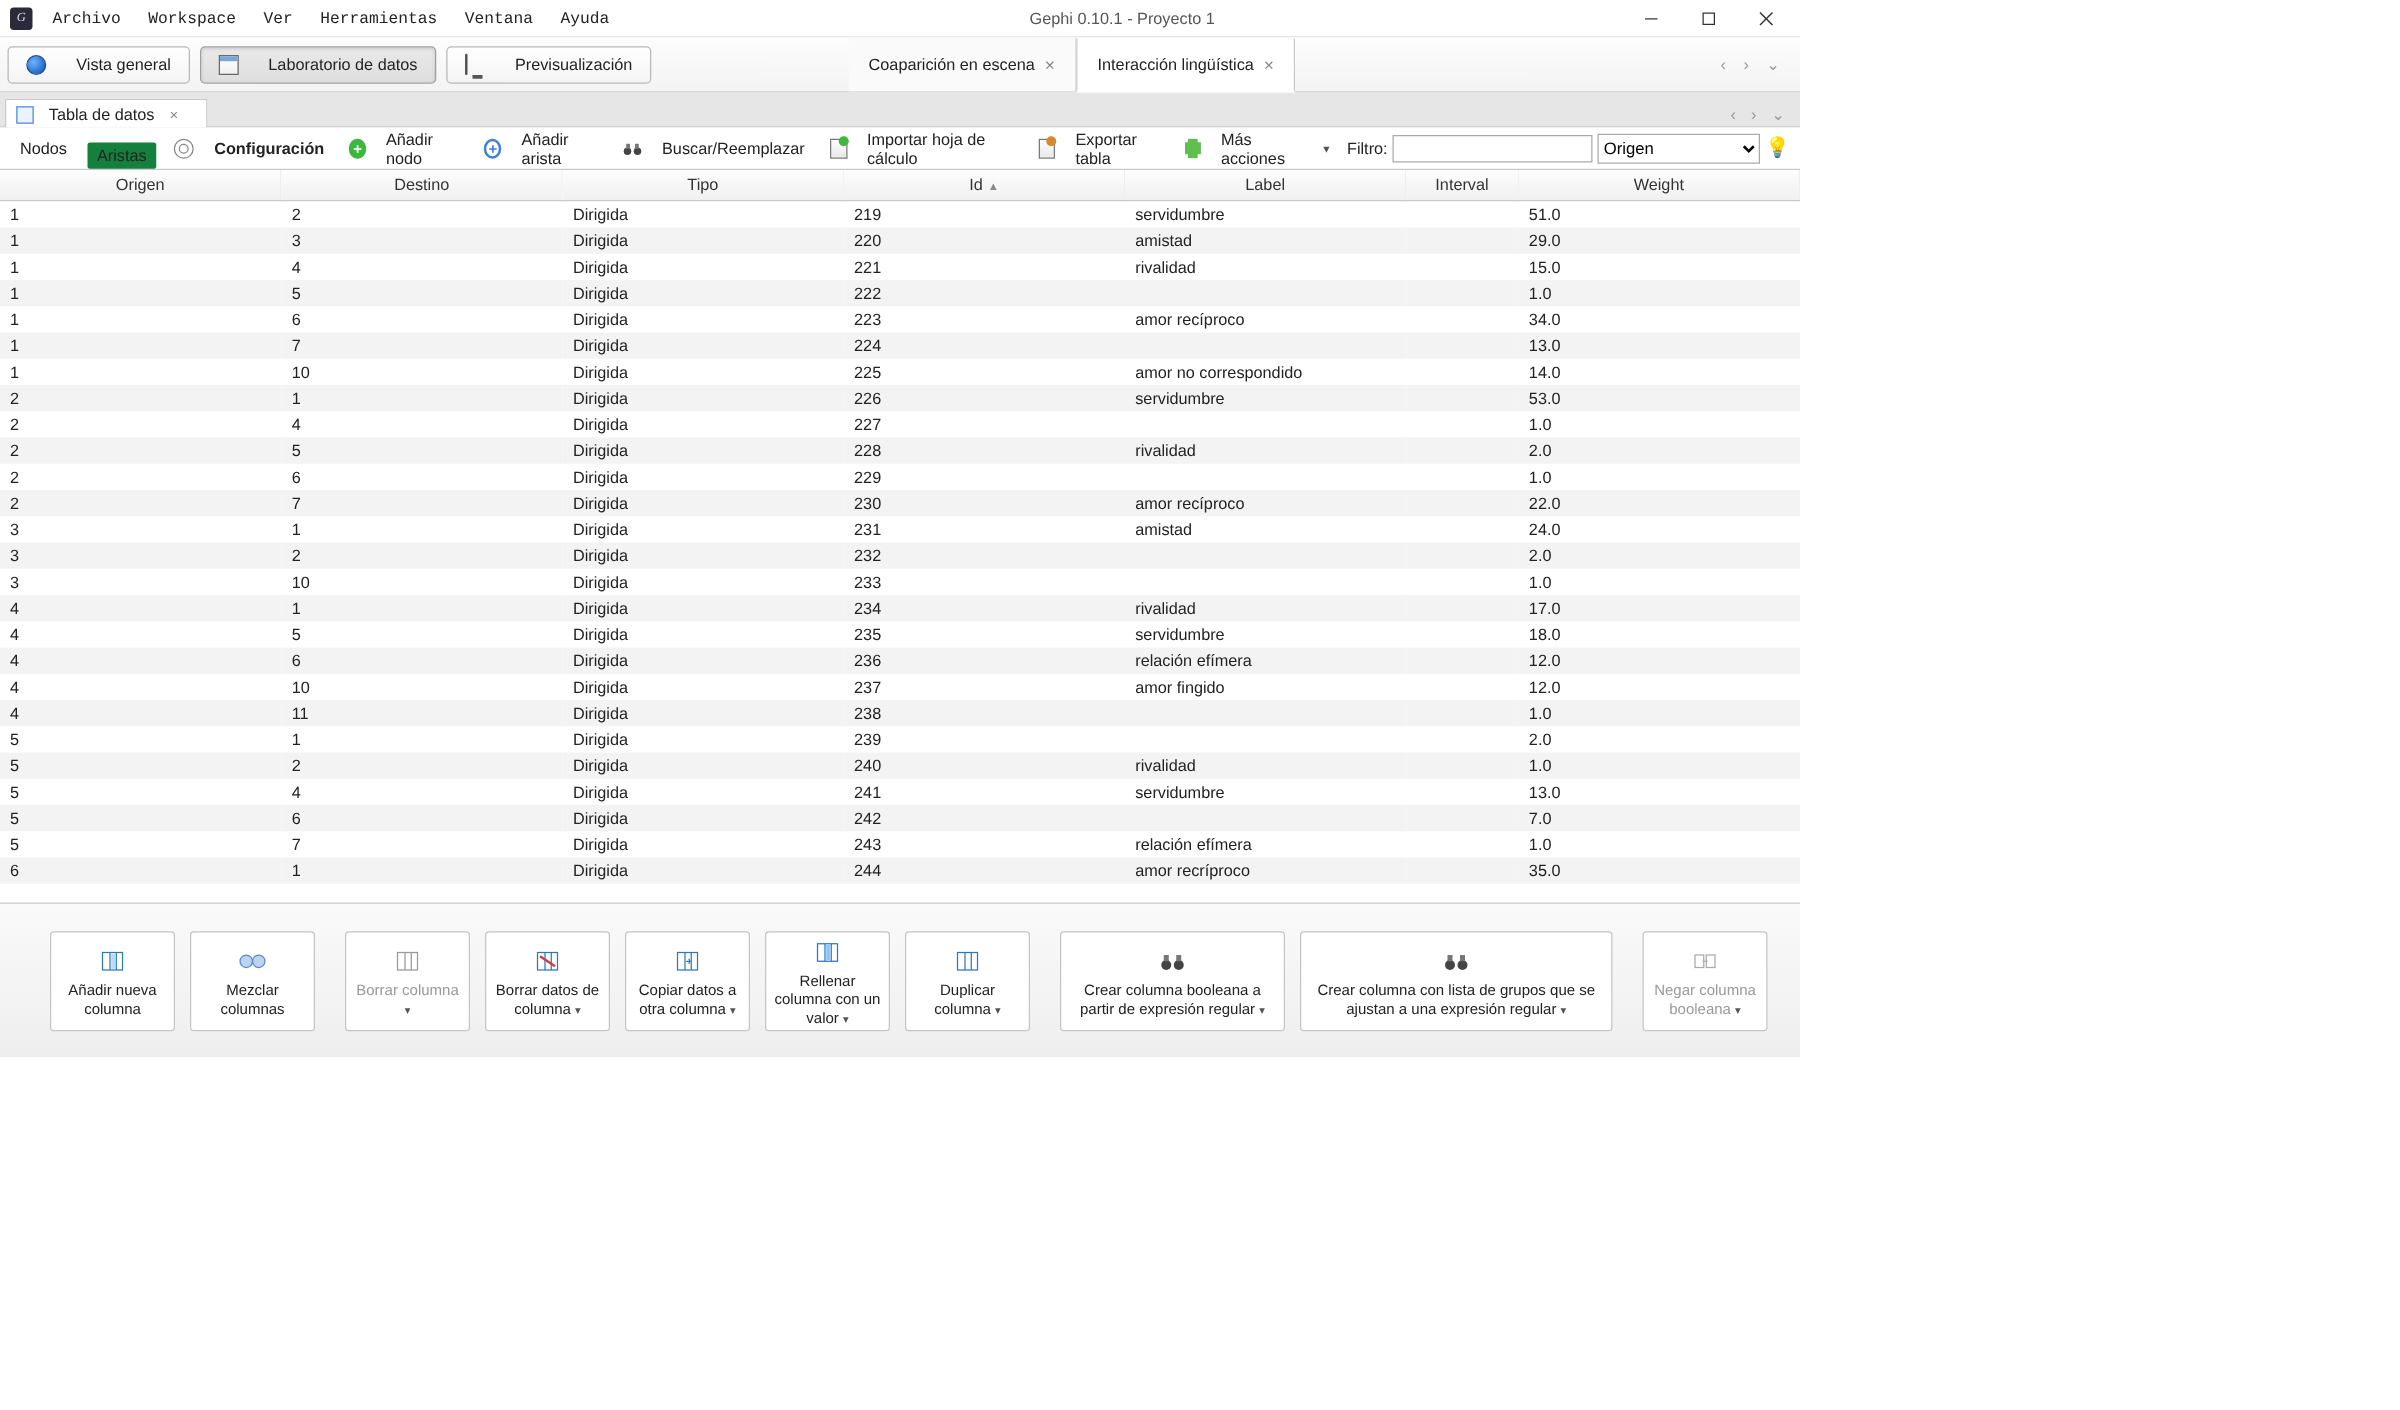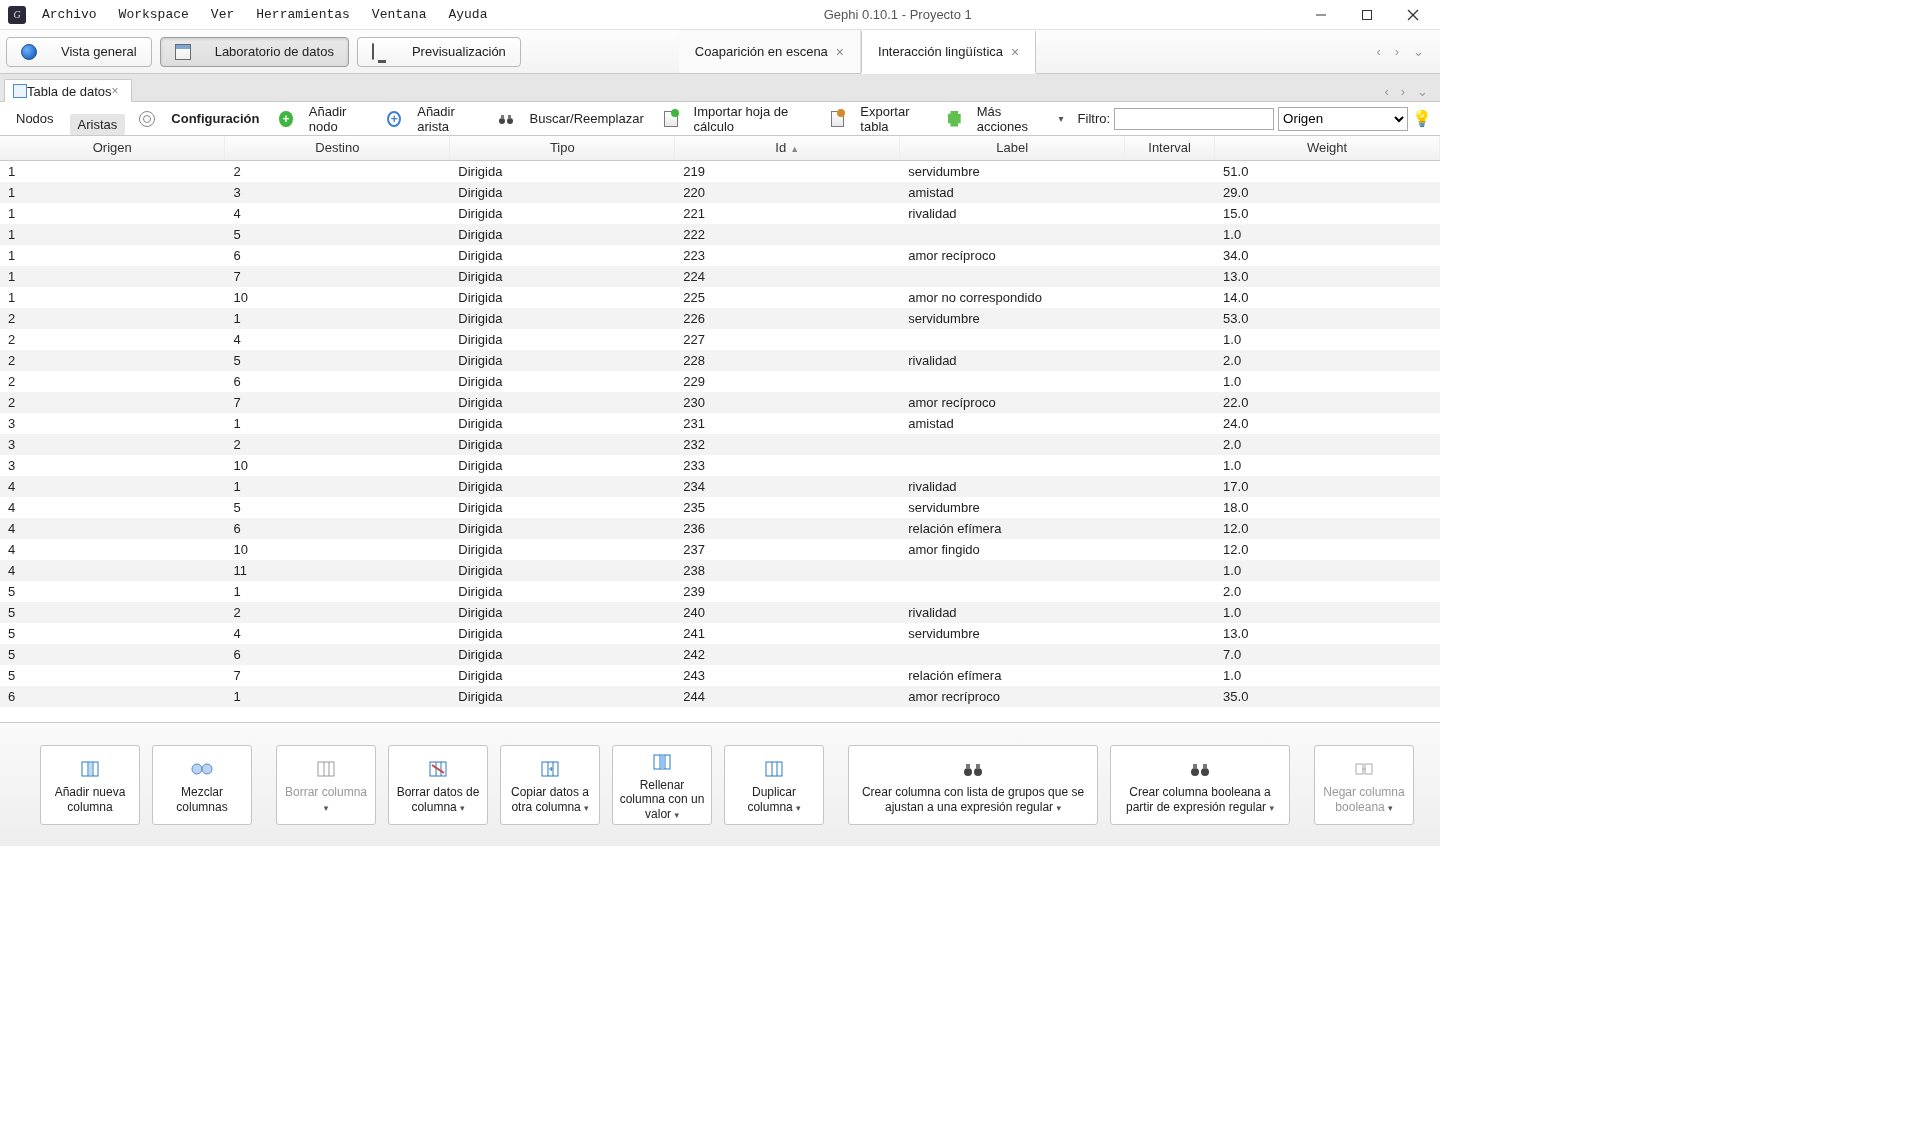--- a/index.html
+++ b/index.html
@@ -85,22 +85,22 @@
 
   
   .tabrow {
     display:flex; align-items:flex-end;
     height:28px;
     background: #e6e6e6;
     border-bottom:1px solid var(--border);
     padding: 0 4px;
   }
   .tabrow .tab {
-    display:flex; align-items:flex-start; gap:0;
-    padding: 4px 12px 3px 8px;
+    display:flex; align-items:center; gap:12px;
+    padding: 4px 22px 3px 8px;
     background:#fff;
     border:1px solid var(--border);
     border-bottom:none;
     border-radius: 2px 2px 0 0;
     position:relative; top:1px;
   }
   .tabrow .tab .ic-small { width:14px; height:14px; border:1px solid #4b8bd6; background:#eaf3ff;}
   .tabrow .tab .close { color:#888; font-size:12px; cursor:pointer;}
   .tabrow .right-ctrls { margin-left:auto; display:flex; gap:4px; color:#999; padding-right:4px;}
   .tabrow .right-ctrls span { padding:2px 4px; cursor:default;}
@@ -108,21 +108,21 @@
   
   .actionbar {
     display:flex; align-items:center;
     height:34px;
     padding: 0 8px;
     border-bottom:1px solid var(--border);
     gap: 8px;
     background:#fff;
   }
   .actionbar .seg { padding:3px 8px; cursor:default; border-radius:2px;}
-  .actionbar .seg.selected { background:#e5e5e5;margin-top:12px; }
+  .actionbar .seg.selected { background:#15803d;margin-top:12px; }
   .actionbar .iconbtn { display:flex; align-items:center; gap:16px; padding:3px 6px; cursor:default;}
   .actionbar .iconbtn .ic { width:16px; height:16px; display:inline-block; }
   .ic-gear { border-radius:50%; border:1px solid #888; position:relative;}
   .ic-gear::before{content:"";position:absolute;top:3px;left:3px;width:6px;height:6px;border:1px solid #888;border-radius:50%;}
   .ic-plus-g { border-radius:50%; background:#3fb63f; color:#fff; font-weight:bold; text-align:center; line-height:16px; font-size:12px;}
   .ic-plus-b { border-radius:50%; border:2px solid #3f7fd6; color:#3f7fd6; font-weight:bold; text-align:center; line-height:12px; font-size:12px;}
   .ic-find { position:relative;}
   .ic-find svg{width:16px;height:16px;}
   .ic-import { border:1px solid #7a7a7a; background:linear-gradient(#fff,#e8e8e8); position:relative;}
   .ic-import::after{content:"";position:absolute;top:-3px;right:-2px;width:8px;height:8px;background:#3fb63f;border-radius:50%;color:#fff;font-size:8px;}
@@ -663,42 +663,42 @@
           <rect x="2" y="3" width="16" height="14" fill="none" stroke="#2a7ac0"></rect>
           <line x1="8" y1="3" x2="8" y2="17" stroke="#2a7ac0"></line>
           <line x1="13" y1="3" x2="13" y2="17" stroke="#2a7ac0"></line>
         </svg>
     </span>
     <span><span>Duplicar columna</span> <span class="drop">▾</span></span>
   </div>
 
   <div style="width:30px"></div>
 
-  <div class="bottom-btn grp-wider">
+  <div class="bottom-btn grp-wide">
     <span class="bb-icon">
       <svg width="20" height="16">
           <circle cx="5" cy="11" r="4" fill="#444"></circle>
           <circle cx="15" cy="11" r="4" fill="#444"></circle>
           <rect x="3" y="3" width="4" height="5" fill="#777"></rect>
           <rect x="13" y="3" width="4" height="5" fill="#777"></rect>
         </svg>
     </span>
-    <span><span>Crear columna con lista de grupos que se ajustan a una expresión regular</span> <span class="drop">▾</span></span>
-  </div>
-
-  <div class="bottom-btn grp-wide">
+    <span><span>Crear columna booleana a partir de expresión regular</span> <span class="drop">▾</span></span>
+  </div>
+
+  <div class="bottom-btn grp-wider">
     <span class="bb-icon">
       <svg width="20" height="16">
           <circle cx="5" cy="11" r="4" fill="#444"></circle>
           <circle cx="15" cy="11" r="4" fill="#444"></circle>
           <rect x="3" y="3" width="4" height="5" fill="#777"></rect>
           <rect x="13" y="3" width="4" height="5" fill="#777"></rect>
         </svg>
     </span>
-    <span><span>Crear columna booleana a partir de expresión regular</span> <span class="drop">▾</span></span>
+    <span><span>Crear columna con lista de grupos que se ajustan a una expresión regular</span> <span class="drop">▾</span></span>
   </div>
 
   <div class="flex-gap"></div>
 
   <div class="bottom-btn disabled">
     <span class="bb-icon">
       <svg width="20" height="16">
           <rect x="2" y="3" width="7" height="10" fill="none" stroke="#aaa"></rect>
           <rect x="11" y="3" width="7" height="10" fill="none" stroke="#aaa"></rect>
           <path d="M8 8 L12 8" stroke="#aaa"></path>

